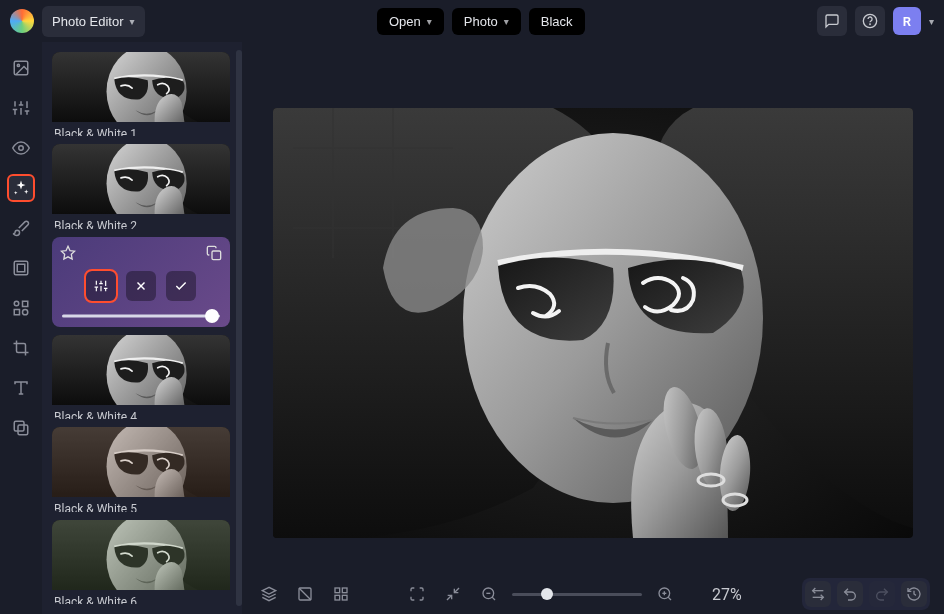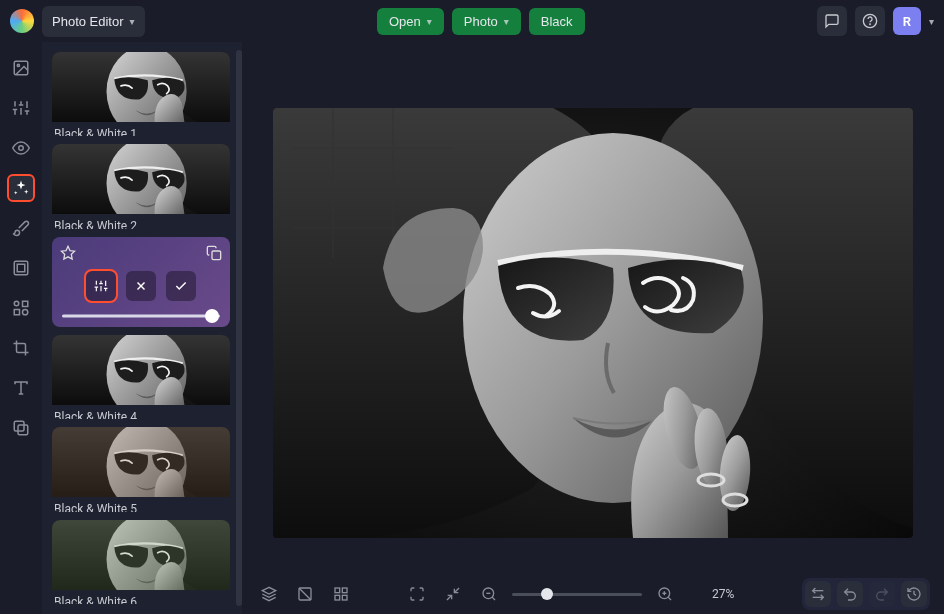--- a/index.html
+++ b/index.html
@@ -1,21 +1,21 @@
 <!DOCTYPE html>
 <html><head>
 <meta charset="utf-8">
 <style>
   * { box-sizing: border-box; margin: 0; padding: 0; }
   body { background:#1a1d29; color:#e4e6eb; font-family:-apple-system,BlinkMacSystemFont,"Segoe UI",Roboto,sans-serif; font-size:13px; width:944px; height:614px; overflow:hidden; }
   .topbar { height:42px; display:flex; align-items:center; padding:0 10px; gap:8px; }
   .logo { width:24px; height:24px; border-radius:50%; background:conic-gradient(#ff6b35,#ffd93d,#6bcf7f,#4dabf7,#ff6b35); display:inline-block; }
   .dropdown-btn { background:#2a2d3a; border:none; color:#e4e6eb; padding:8px 10px; border-radius:6px; display:flex; align-items:center; gap:6px; cursor:pointer; font-size:13px; }
   .spacer { flex:1; }
-  .top-btn { background:#15803d; border:none; color:#e4e6eb; padding:6px 12px; border-radius:6px; display:flex; align-items:center; gap:6px; cursor:pointer; font-size:13px; }
+  .top-btn { background:#000000; border:none; color:#e4e6eb; padding:6px 12px; border-radius:6px; display:flex; align-items:center; gap:6px; cursor:pointer; font-size:13px; }
   .icon-btn { width:30px; height:30px; background:#2a2d3a; border-radius:6px; display:flex; align-items:center; justify-content:center; cursor:pointer; }
   .avatar { width:28px; height:28px; background:#7c7ff0; border-radius:6px; display:flex; align-items:center; justify-content:center; font-weight:600; color:#fff; }
   .chev { font-size:10px; opacity:.7; }
   .main { display:flex; height:calc(614px - 42px); }
   .toolrail { width:42px; display:flex; flex-direction:column; align-items:center; padding-top:12px; gap:12px; }
   .rail-icon { width:28px; height:28px; display:flex; align-items:center; justify-content:center; color:#8a8d99; cursor:pointer; border-radius:6px; }
   .rail-icon.active { background:#2a2d3a; color:#fff; border:2px solid #ff4d2e; }
   .sidepanel { width:200px; background:#1e2130; display:flex; flex-direction:column; padding:10px 0 10px 10px; position:relative; }
   .sidepanel::after{content:"";position:absolute;right:0;top:8px;bottom:8px;width:6px;background:#2f3342;border-radius:3px;}
   .panel-header { display:flex; align-items:center; gap:10px; padding:4px 4px 10px 4px; }
@@ -36,21 +36,21 @@
   .slider-track { position:absolute; top:50%; left:0; right:0; height:3px; background:#d8d8e8; border-radius:2px; transform:translateY(-50%); }
   .slider-thumb { position:absolute; top:50%; width:14px; height:14px; background:#fff; border-radius:50%; transform:translate(-50%,-50%); }
   .canvas-area { flex:1; display:flex; flex-direction:column; }
   .canvas { flex:1; display:flex; align-items:center; justify-content:center; padding:40px 20px 10px 20px; }
   .photo { width:640px; height:430px; border-radius:4px; overflow:hidden; position:relative; }
   .bottombar { height:40px; display:flex; align-items:center; padding:0 14px; gap:10px; color:#8a8d99; }
   .bb-icon { width:26px; height:26px; display:flex; align-items:center; justify-content:center; cursor:pointer; }
   .bb-icon.box { background:#2a2d3a; border-radius:6px; }
   .zoom-track { width:130px; height:3px; background:#4a4d5a; border-radius:2px; position:relative; }
   .zoom-thumb { position:absolute; width:12px; height:12px; background:#e4e6eb; border-radius:50%; top:50%; transform:translate(-50%,-50%); }
-  .zoom-label { font-size:12px; margin-left:24px; color:#c8cad0; width:40px; text-align:left;}
+  .zoom-label { font-size:16px; margin-left:24px; color:#c8cad0; width:40px; text-align:left;}
   svg { display:block; }
   .thumb-svg{display:block;}
   .bb-group{display:flex;gap:6px;background:#23263a;border-radius:8px;padding:3px;}
 </style>
 </head>
 <body>
 
 <div class="topbar">
   <span class="logo"></span>
   <button class="dropdown-btn">

